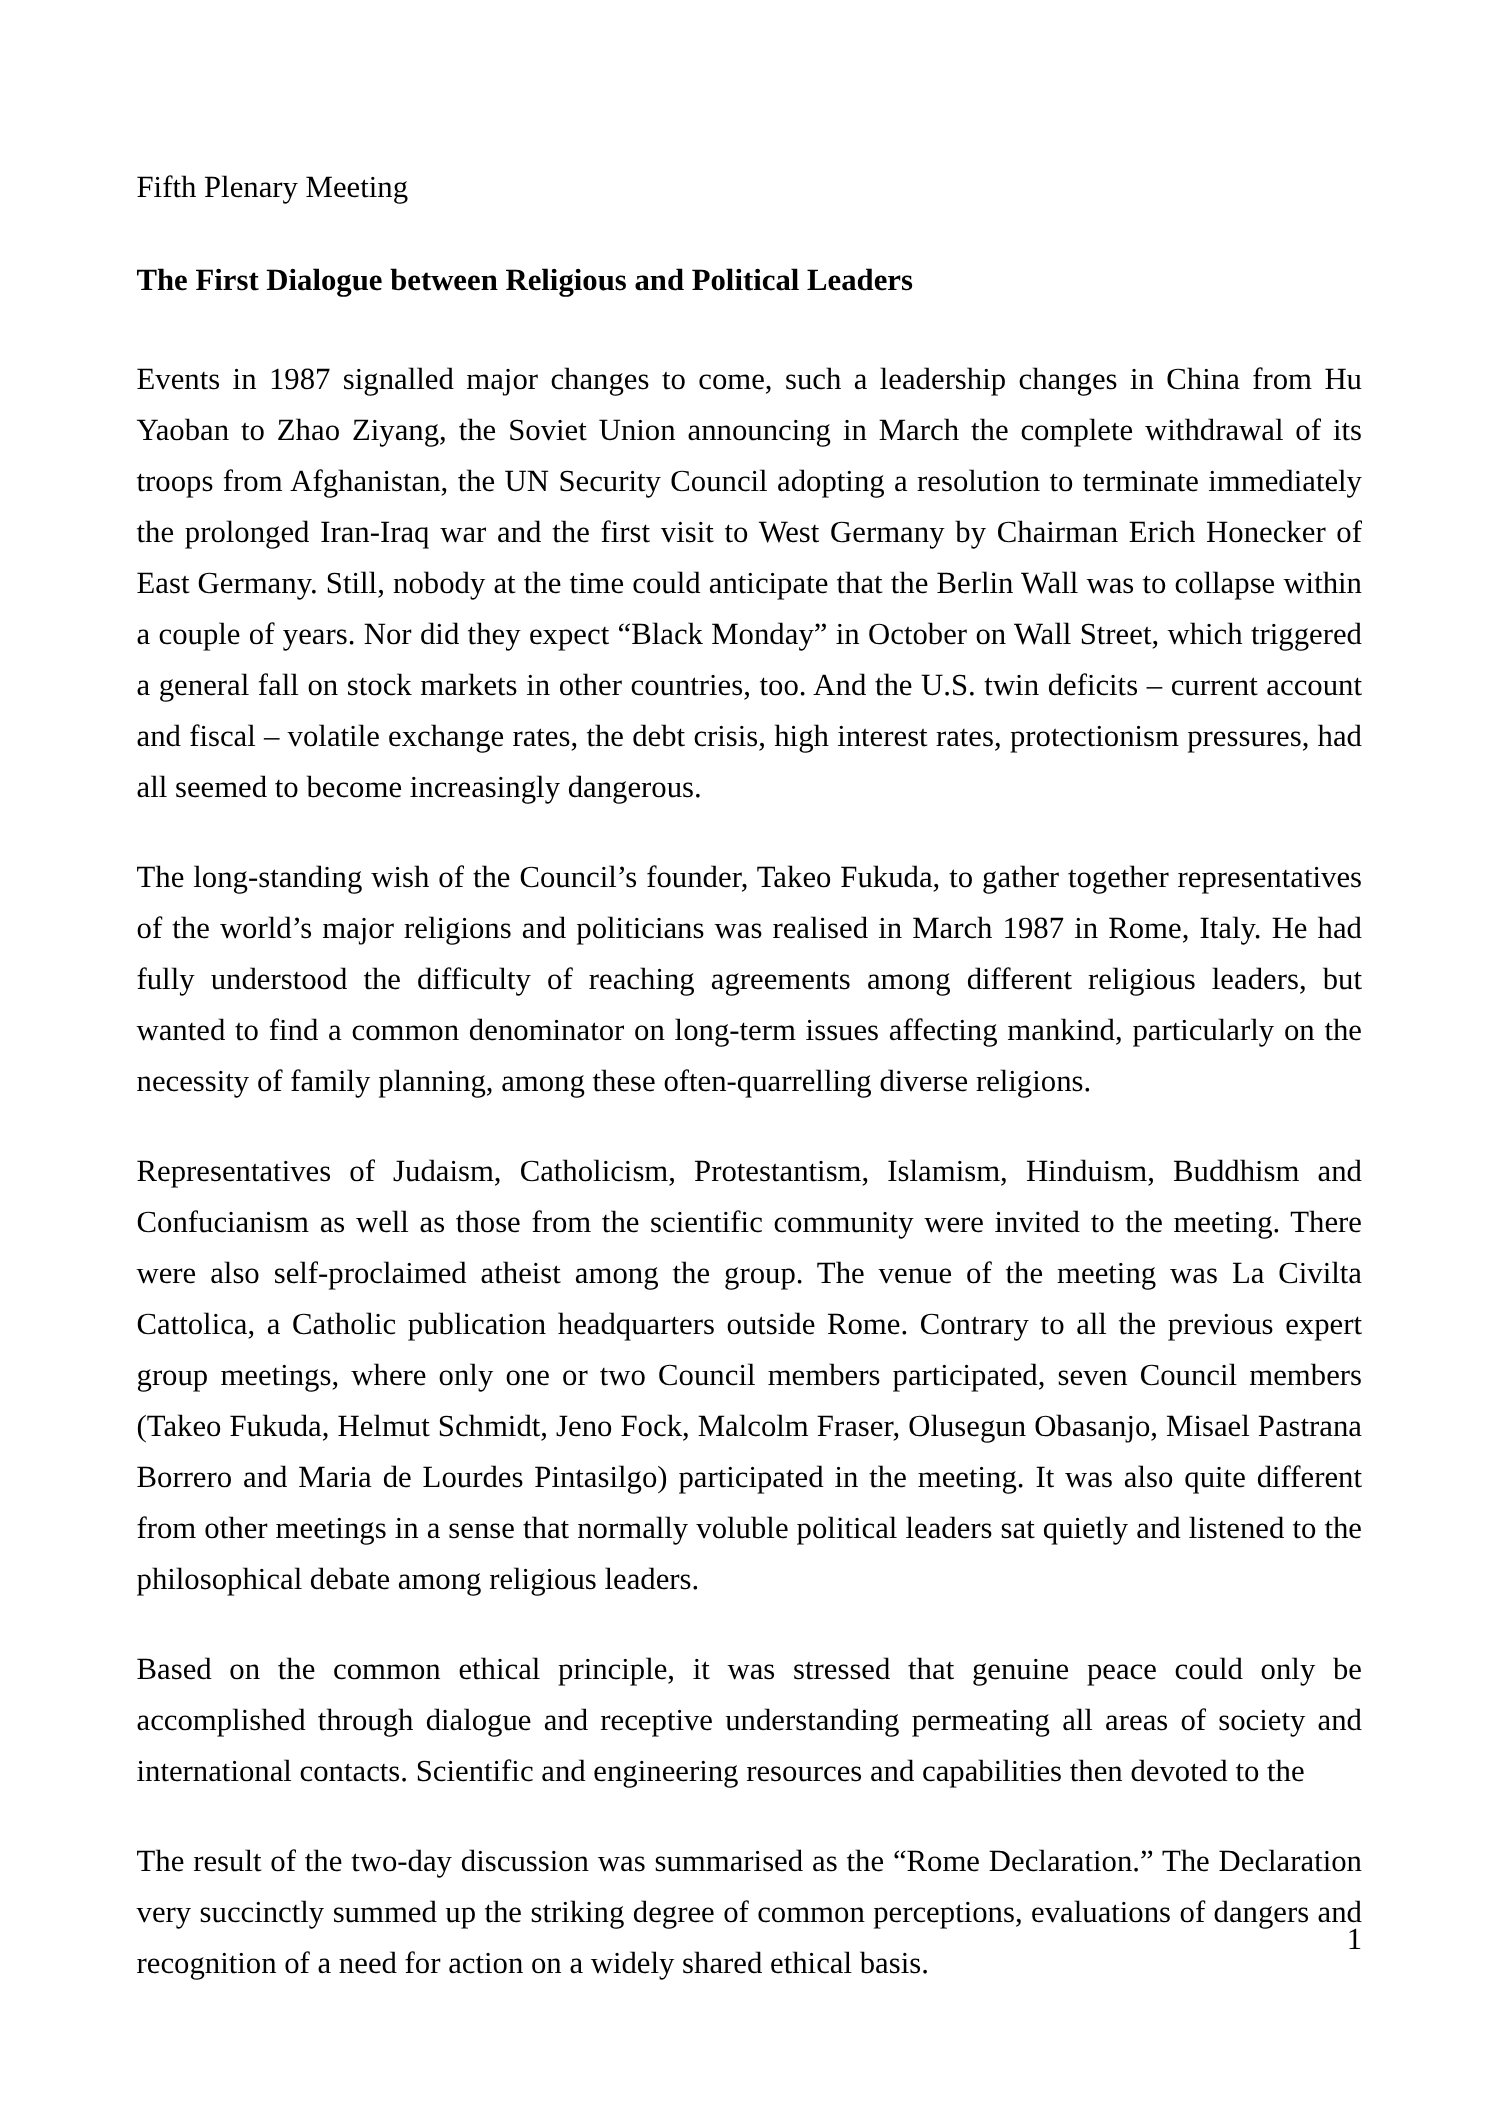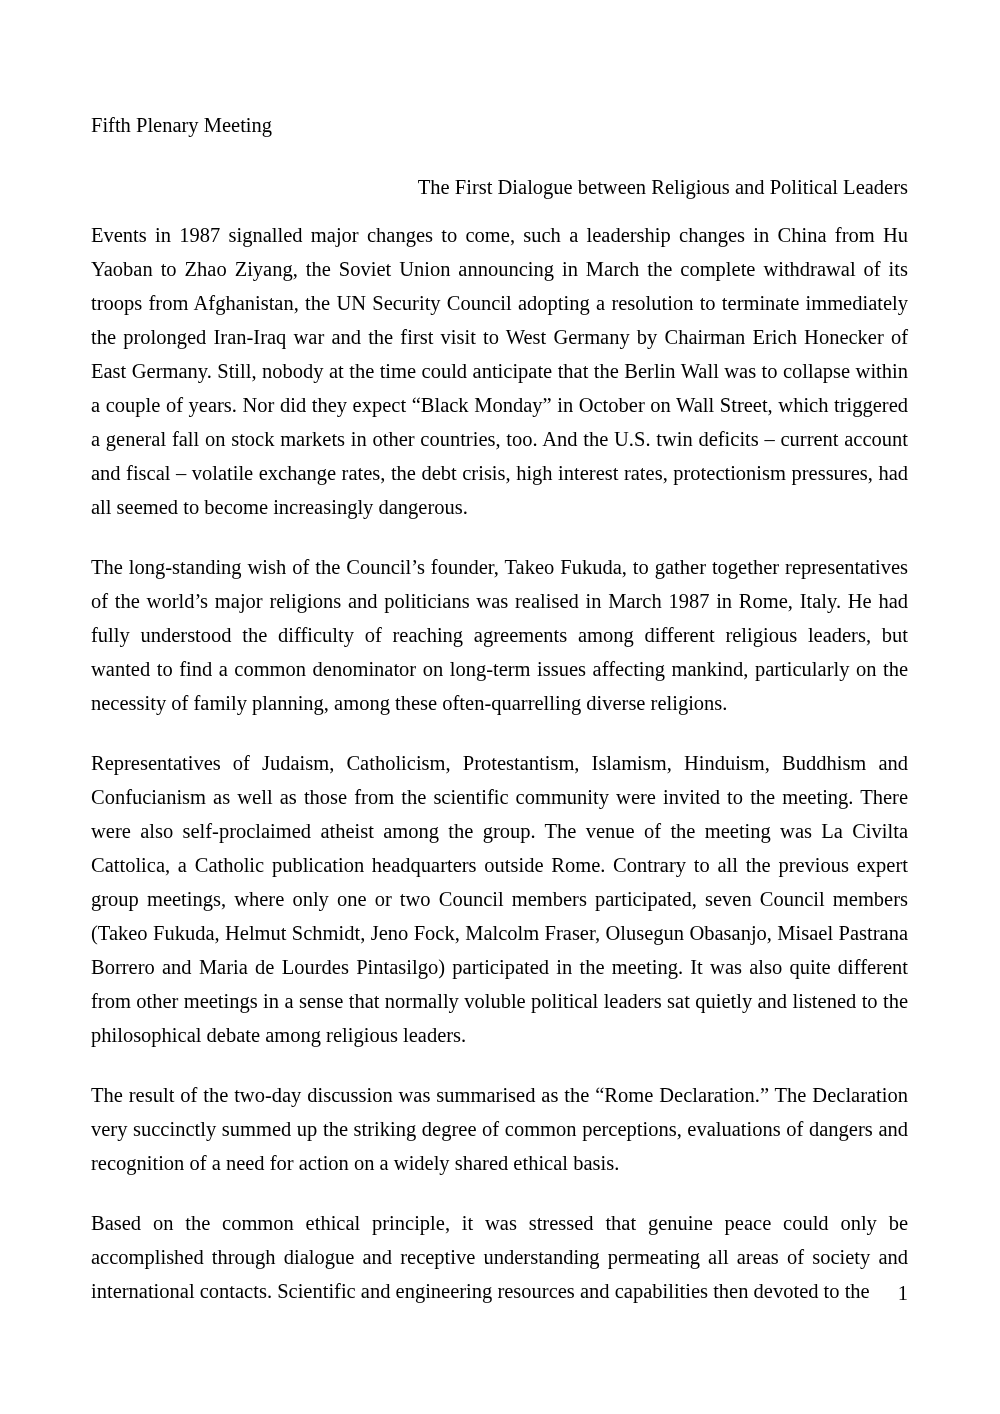--- a/index.html
+++ b/index.html
@@ -26,39 +26,39 @@
     width: 817px;
   }
   .header-line {
     font-size: 20.5px;
     line-height: 34px;
     text-align: left;
     white-space: nowrap;
   }
   .doc-title {
     font-size: 20.5px;
-    font-weight: normal;
+    font-weight: bold;
     line-height: 34px;
-    text-align: right;
+    text-align: left;
     margin-top: 28px;
     margin-bottom: 0;
   }
   .para {
     font-size: 20.5px;
     line-height: 34px;
     text-align: justify;
     text-justify: inter-word;
     margin: 0;
     hyphens: none;
   }
   .para + .para {
     margin-top: 26px;
   }
   .para-first {
-    margin-top: 14px;
+    margin-top: 32px;
   }
   .page-number {
     position: absolute;
     left: 0;
     right: 92px;
     top: 1281px;
     text-align: right;
     font-size: 20.5px;
     line-height: 24px;
   }
@@ -74,21 +74,21 @@
 
 
     <h1 class="doc-title">The First Dialogue between Religious and Political Leaders</h1>
 
     <p class="para para-first">Events in 1987 signalled major changes to come, such a leadership changes in China from Hu Yaoban to Zhao Ziyang, the Soviet Union announcing in March the complete withdrawal of its troops from Afghanistan, the UN Security Council adopting a resolution to terminate immediately the prolonged Iran-Iraq war and the first visit to West Germany by Chairman Erich Honecker of East Germany. Still, nobody at the time could anticipate that the Berlin Wall was to collapse within a couple of years. Nor did they expect “Black Monday” in October on Wall Street, which triggered a general fall on stock markets in other countries, too. And the U.S. twin deficits – current account and fiscal – volatile exchange rates, the debt crisis, high interest rates, protectionism pressures, had all seemed to become increasingly dangerous.</p>
 
     <p class="para">The long-standing wish of the Council’s founder, Takeo Fukuda, to gather together representatives of the world’s major religions and politicians was realised in March 1987 in Rome, Italy. He had fully understood the difficulty of reaching agreements among different religious leaders, but wanted to find a common denominator on long-term issues affecting mankind, particularly on the necessity of family planning, among these often-quarrelling diverse religions.</p>
 
     <p class="para">Representatives of Judaism, Catholicism, Protestantism, Islamism, Hinduism, Buddhism and Confucianism as well as those from the scientific community were invited to the meeting. There were also self-proclaimed atheist among the group. The venue of the meeting was La Civilta Cattolica, a Catholic publication headquarters outside Rome. Contrary to all the previous expert group meetings, where only one or two Council members participated, seven Council members (Takeo Fukuda, Helmut Schmidt, Jeno Fock, Malcolm Fraser, Olusegun Obasanjo, Misael Pastrana Borrero and Maria de Lourdes Pintasilgo) participated in the meeting. It was also quite different from other meetings in a sense that normally voluble political leaders sat quietly and listened to the philosophical debate among religious leaders.</p>
 
+    <p class="para">Based on the common ethical principle, it was stressed that genuine peace could only be accomplished through dialogue and receptive understanding permeating all areas of society and international contacts. Scientific and engineering resources and capabilities then devoted to the</p>
+
     <p class="para">The result of the two-day discussion was summarised as the “Rome Declaration.” The Declaration very succinctly summed up the striking degree of common perceptions, evaluations of dangers and recognition of a need for action on a widely shared ethical basis.</p>
-
-    <p class="para">Based on the common ethical principle, it was stressed that genuine peace could only be accomplished through dialogue and receptive understanding permeating all areas of society and international contacts. Scientific and engineering resources and capabilities then devoted to the</p>
 
   </div>
 
   <div class="page-number">1</div>
 
 </div>
 
 </body></html>

